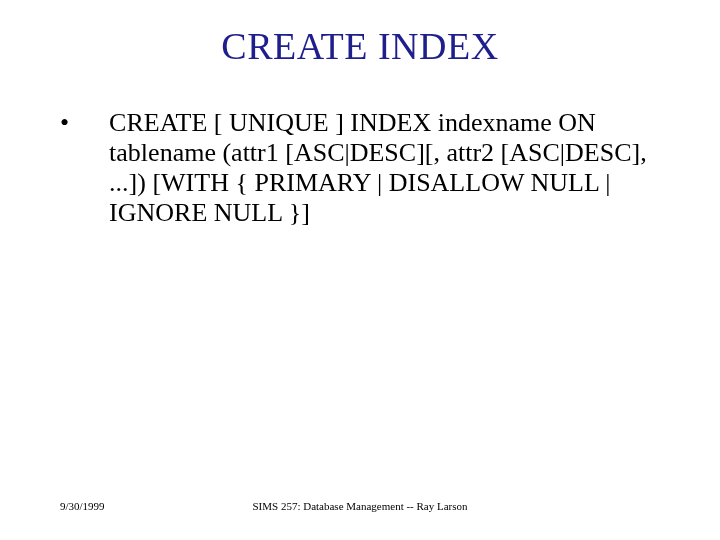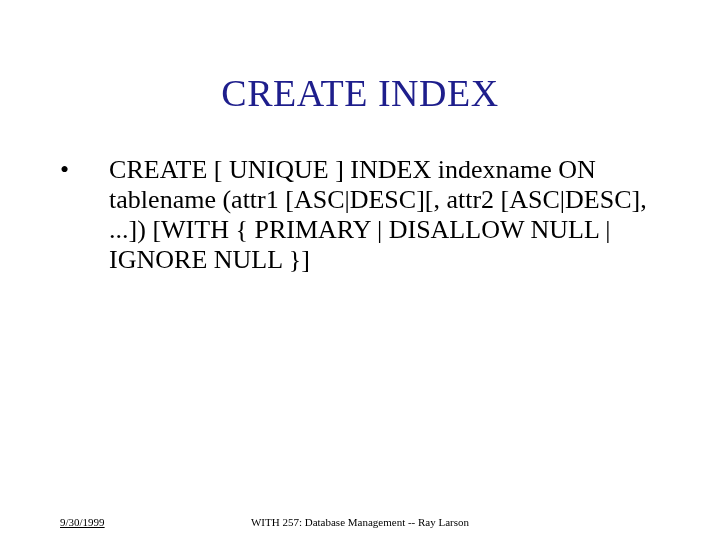--- a/index.html
+++ b/index.html
@@ -11,21 +11,21 @@
       width: 720px;
       height: 540px;
       background: #ffffff;
       font-family: "Times New Roman", Times, serif;
       position: relative;
       overflow: hidden;
     }
     .slide {
       width: 100%;
       height: 100%;
-      padding: 71px 60px 0 60px;
+      padding: 24px 60px 0 60px;
       position: relative;
     }
     .title {
       text-align: center;
       font-size: 38px;
       color: #1e1e8c;
       font-weight: normal;
       margin-bottom: 40px;
       letter-spacing: 0.5px;
     }
@@ -44,30 +44,29 @@
       margin-right: 14px;
       margin-left: -24px;
       line-height: 1.15;
     }
     .bullet-text {
       flex: 1;
       margin-left: 26px;
     }
     .footer {
       position: absolute;
-      bottom: 12px;
+      bottom: 28px;
       left: 0;
       width: 100%;
       display: flex;
       justify-content: space-between;
       padding: 0 60px;
       font-size: 11px;
       color: #000000;
       font-family: "Times New Roman", Times, serif;
-      text-decoration: underline;
     }
     .footer-left {
       text-align: left;
     }
     .footer-center {
       position: absolute;
       left: 50%;
       transform: translateX(-50%);
       text-align: center;
     }
@@ -80,15 +79,15 @@
 
   <div class="body-content">
     <div class="bullet-row">
       <span class="bullet">•</span>
       <span class="bullet-text">CREATE [ UNIQUE ] INDEX indexname ON tablename (attr1 [ASC|DESC][, attr2 [ASC|DESC], ...]) [WITH { PRIMARY | DISALLOW NULL | IGNORE NULL }]</span>
     </div>
   </div>
 
   <div class="footer">
     <span class="footer-left">9/30/1999</span>
-    <span class="footer-center">WITH 257: Database Management -- Ray Larson</span>
+    <span class="footer-center">SIMS 257: Database Management -- Ray Larson</span>
   </div>
 </div>
 
 </body></html>

